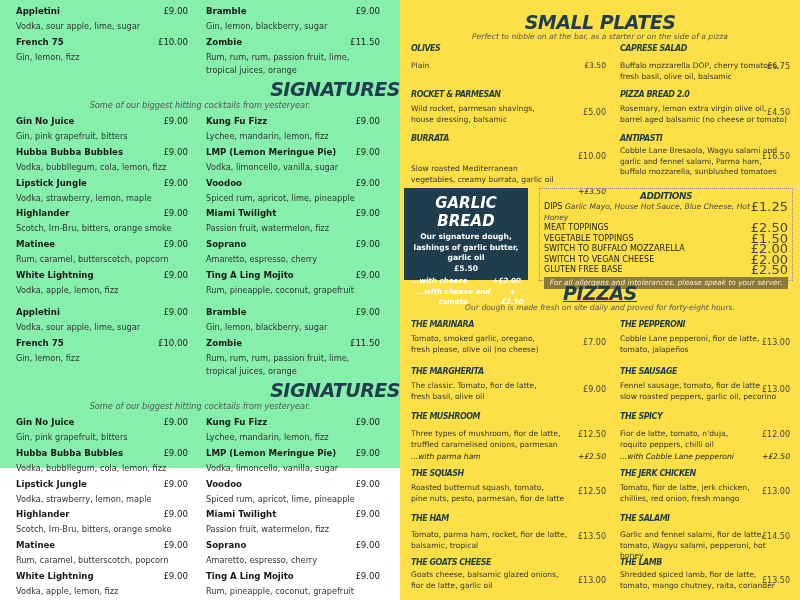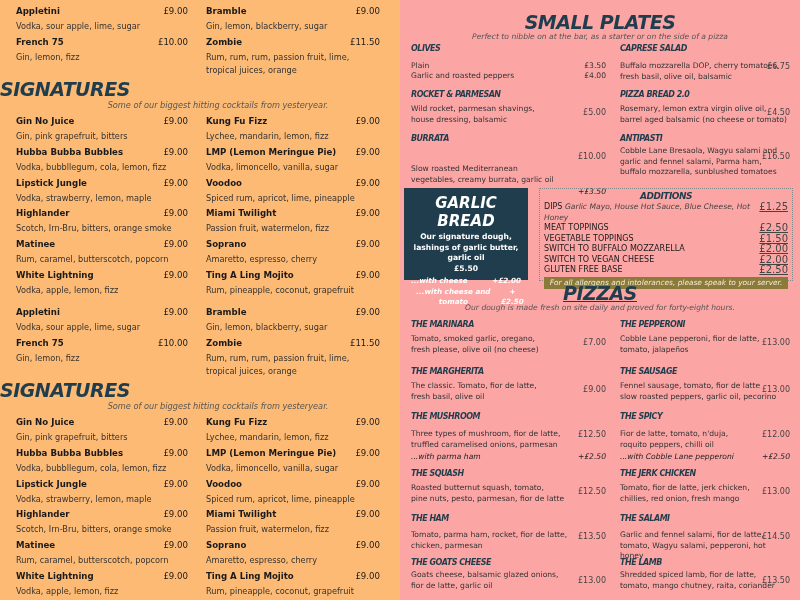--- a/index.html
+++ b/index.html
@@ -1,34 +1,34 @@
 <!DOCTYPE html>
 <html><head>
 <meta charset="utf-8">
 <style>
   * { box-sizing: border-box; margin: 0; padding: 0; }
   html, body { width: 800px; height: 600px; overflow: hidden; background: #fff; }
   body { font-family: "DejaVu Sans", sans-serif; color: #2a2a2a; position: relative; }
 
-  .page-left { position: absolute; left: 0; top: 0; width: 400px; height: 600px; background: #fdba74; }
-  .page-right { position: absolute; left: 400px; top: 0; width: 400px; height: 600px; background: #fca5a5; }
+  .page-left { position: absolute; left: 0; top: 0; width: 400px; height: 468px; background: #86efac; }
+  .page-right { position: absolute; left: 400px; top: 0; width: 400px; height: 600px; background: #fde047; }
 
   .comic { font-family: "DejaVu Sans", sans-serif; font-weight: bold; font-style: italic; text-transform: uppercase; color: #1f3d4c; letter-spacing: -0.5px; }
 
   
   .c-grid { position: absolute; left: 16px; width: 364px; }
   .c-row { display: flex; justify-content: space-between; }
   .c-item { width: 172px; position: relative; }
   .c-item.right { width: 174px; }
   .c-name { font-size: 8.6px; font-weight: bold; color: #1a1a1a; display: block; line-height: 11px; }
   .c-price { position: absolute; right: 0; top: 0; font-size: 8.6px; color: #1a1a1a; line-height: 11px; }
   .c-desc { font-size: 8.2px; color: #333; line-height: 12px; display: block; margin-top: 3px; }
 
-  .sig-title { position: absolute; left: 0; width: 400px; text-align: left; font-size: 19px; }
-  .sig-sub { position: absolute; left: 0; width: 400px; text-align: center; font-size: 8.2px; font-style: italic; color: #555; margin-left: 18px; }
+  .sig-title { position: absolute; left: 0; width: 400px; text-align: right; font-size: 19px; }
+  .sig-sub { position: absolute; left: 0; width: 400px; text-align: center; font-size: 8.2px; font-style: italic; color: #555; }
 
   
   .r-title { position: absolute; left: 0; width: 400px; text-align: center; font-size: 19px; }
   .r-sub { position: absolute; left: 0; width: 400px; text-align: center; font-size: 7.6px; font-style: italic; color: #555; }
 
   .dish { position: absolute; width: 195px; }
   .dish-name { font-size: 8px; display: block; line-height: 10px; }
   .dish-price { position: absolute; right: 0; top: 18px; font-size: 8px; color: #444; line-height: 10px; }
   .dish-desc { font-size: 7.6px; color: #333; line-height: 10.5px; display: block; margin-top: 4px; }
   .dish-extra { font-size: 7.6px; font-style: italic; color: #222; display: flex; justify-content: space-between; margin-top: 2px; line-height: 10px; }
@@ -37,21 +37,21 @@
   .garlic { position: absolute; left: 404px; top: 188px; width: 124px; height: 92px; background: #1f3d4c; color: #fff; text-align: center; padding-top: 6px; }
   .garlic .g-title { font-family: "DejaVu Sans", sans-serif; font-weight: bold; font-style: italic; text-transform: uppercase; font-size: 15px; color: #fff; display: block; line-height: 18px; }
   .garlic .g-desc { font-size: 7.6px; font-weight: bold; line-height: 10.5px; display: block; margin-top: 2px; }
   .garlic .g-price { font-size: 7.6px; font-weight: bold; line-height: 10.5px; display: block; }
   .garlic .g-opt { font-size: 7.2px; font-style: italic; font-weight: bold; line-height: 10.5px; display: flex; justify-content: space-between; padding: 0 7px; }
 
   .additions { position: absolute; left: 539px; top: 188px; width: 254px; height: 93px; border: 1.5px dotted #888; padding: 2px 4px 0 4px; }
   .add-title { text-align: center; font-size: 9px; display: block; line-height: 11px; }
   .add-row { display: flex; justify-content: space-between; font-size: 8px; line-height: 10.5px; color: #1a1a1a; text-transform: uppercase; }
   .add-row .dips-list { font-style: italic; text-transform: none; color: #444; font-size: 7.6px; }
-  .add-row .add-price { color: #444; text-transform: none; font-size: 10px; text-decoration: underline; }
+  .add-row .add-price { color: #444; text-transform: none; font-size: 13px; }
   .allergen { background: #8c7a3a; color: #f3ecd3; font-size: 7.4px; font-style: italic; text-align: center; line-height: 12px; margin-top: 1px; }
 </style>
 </head>
 <body>
 
 <div class="page-left">
 
   <div class="c-grid" style="top:6px;">
     <div class="c-row" style="height:31px;">
       <div class="c-item">
@@ -269,24 +269,20 @@
   <div class="r-title comic" style="top:11px;">Small Plates</div>
   <div class="r-sub" style="top:32px;">Perfect to nibble on at the bar, as a starter or on the side of a pizza</div>
 </div>
 
 <div class="dish" style="left:411px; top:44px;">
   <span class="dish-name comic">Olives</span>
   <div style="margin-top:7px;">
     <div class="opt-row">
         <span>Plain</span>
         <span>£3.50</span>
-      </div>
-    <div class="opt-row">
-        <span>Garlic and roasted peppers</span>
-        <span>£4.00</span>
       </div>
   </div>
 </div>
 
 <div class="dish" style="left:620px; top:44px; width:170px;">
   <span class="dish-name comic">Caprese Salad</span>
   <span class="dish-price">£6.75</span>
   <span class="dish-desc" style="margin-top:7px;">Buffalo mozzarella DOP, cherry tomatoes,</span>
   <span class="dish-desc" style="margin-top:0">fresh basil, olive oil, balsamic</span>
 </div>
@@ -428,21 +424,21 @@
   <span class="dish-name comic">The Jerk Chicken</span>
     <span class="dish-price">£13.00</span>
   <span class="dish-desc">Tomato, fior de latte, jerk chicken,</span>
     <span class="dish-desc" style="margin-top:0">chillies, red onion, fresh mango</span>
 </div>
 
 <div class="dish" style="left:411px; top:514px;">
   <span class="dish-name comic">The Ham</span>
     <span class="dish-price">£13.50</span>
   <span class="dish-desc" style="margin-top:6px;">Tomato, parma ham, rocket, fior de latte,</span>
-    <span class="dish-desc" style="margin-top:0">chicken, parmesan</span>
+    <span class="dish-desc" style="margin-top:0">balsamic, tropical</span>
 </div>
 <div class="dish" style="left:620px; top:514px; width:170px;">
   <span class="dish-name comic">The Salami</span>
     <span class="dish-price">£14.50</span>
   <span class="dish-desc" style="margin-top:6px;">Garlic and fennel salami, fior de latte,</span>
     <span class="dish-desc" style="margin-top:0">tomato, Wagyu salami, pepperoni, hot honey</span>
 </div>
 
 <div class="dish" style="left:411px; top:558px;">
   <span class="dish-name comic">The Goats Cheese</span>

